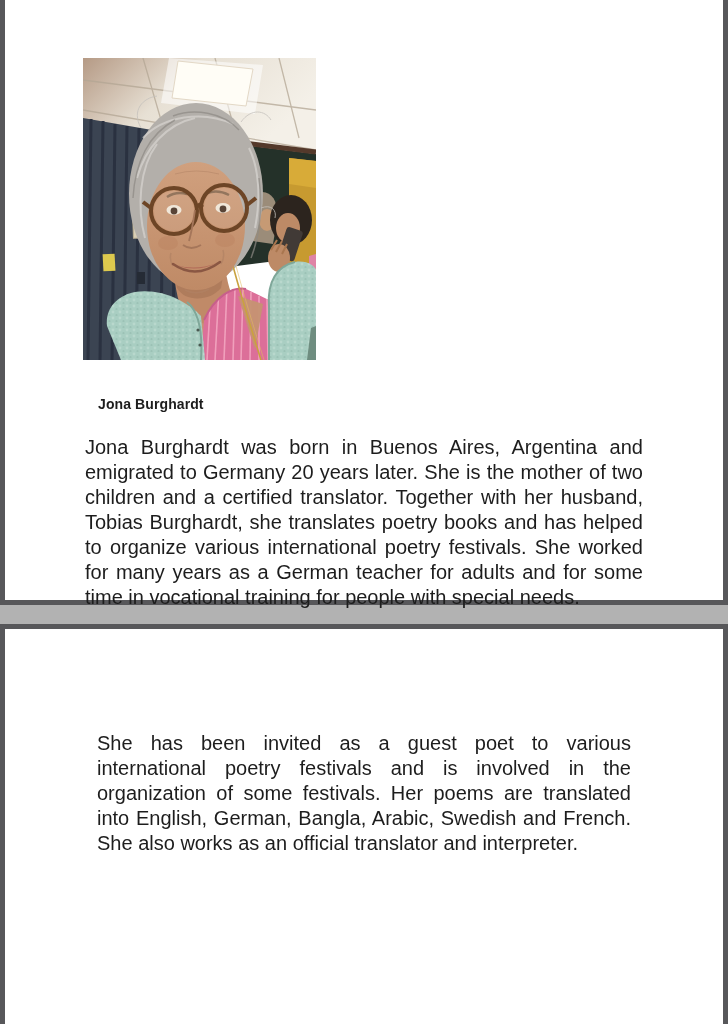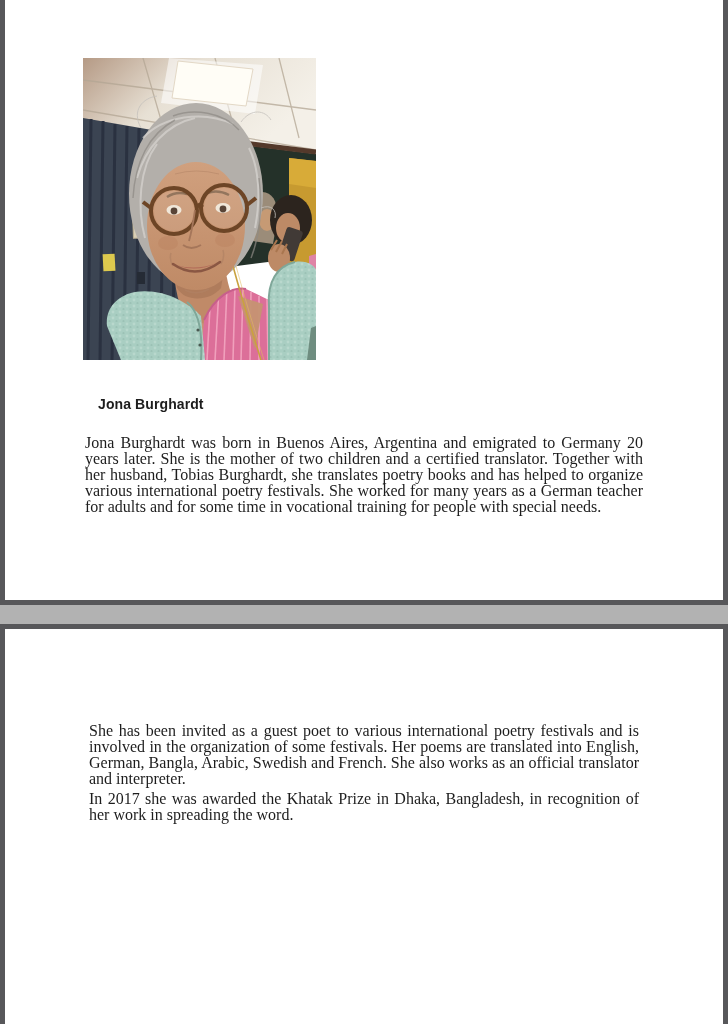--- a/index.html
+++ b/index.html
@@ -35,40 +35,39 @@
     position: absolute;
     left: 80px;
     top: 418px;
     margin: 13px;
     font-size: 14px;
     font-weight: bold;
     color: var(--text, #1d1d1d);
     letter-spacing: 0.1px;
   }
   .bodytext {
-    font-size: 16px;
-    line-height: 16px;
+    font-size: 20px;
+    line-height: 25px;
     color: var(--text, #1d1d1d);
     text-align: justify;
-    font-family: Liberation Serif, serif;
   }
   .para1 {
     position: absolute;
     left: 80px;
     top: 470px;
     width: 558px;
     margin: 0;
   }
   .para-block {
     position: absolute;
     left: 80px;
     top: 90px;
     width: 558px;
   }
-  .para-block p { margin: 4px; }
+  .para-block p { margin: 12px; }
 </style>
 </head>
 <body>
 
 <div class="viewport">
 
   <section class="page page1">
 
     <figure class="photo">
       <svg width="233" height="302" viewBox="0 0 233 302" xmlns="http://www.w3.org/2000/svg">
@@ -226,17 +225,16 @@
     </figure>
 
     <h1 class="heading">Jona Burghardt</h1>
 
     <p class="bodytext para1">Jona Burghardt was born in Buenos Aires, Argentina and emigrated to Germany 20 years later. She is the mother of two children and a certified translator. Together with her husband, Tobias Burghardt, she translates poetry books and has helped to organize various international poetry festivals. She worked for many years as a German teacher for adults and for some time in vocational training for people with special needs.</p>
   </section>
 
   <section class="page page2">
     <div class="bodytext para-block">
       <p>She has been invited as a guest poet to various international poetry festivals and is involved in the organization of some festivals. Her poems are translated into English, German, Bangla, Arabic, Swedish and French. She also works as an official translator and interpreter.</p>
-      <p>In 2017 she was awarded the Khatak Prize in Dhaka, Bangladesh, in recognition of her work in spreading the word.</p>
     </div>
   </section>
 
 </div>
 
 </body></html>

